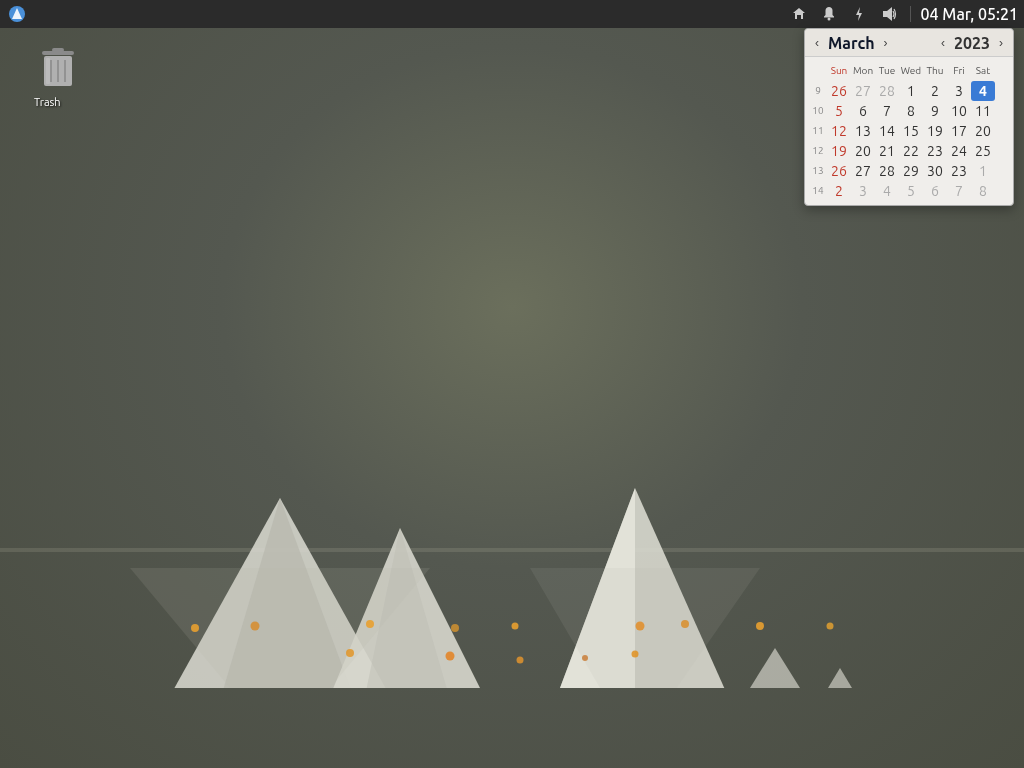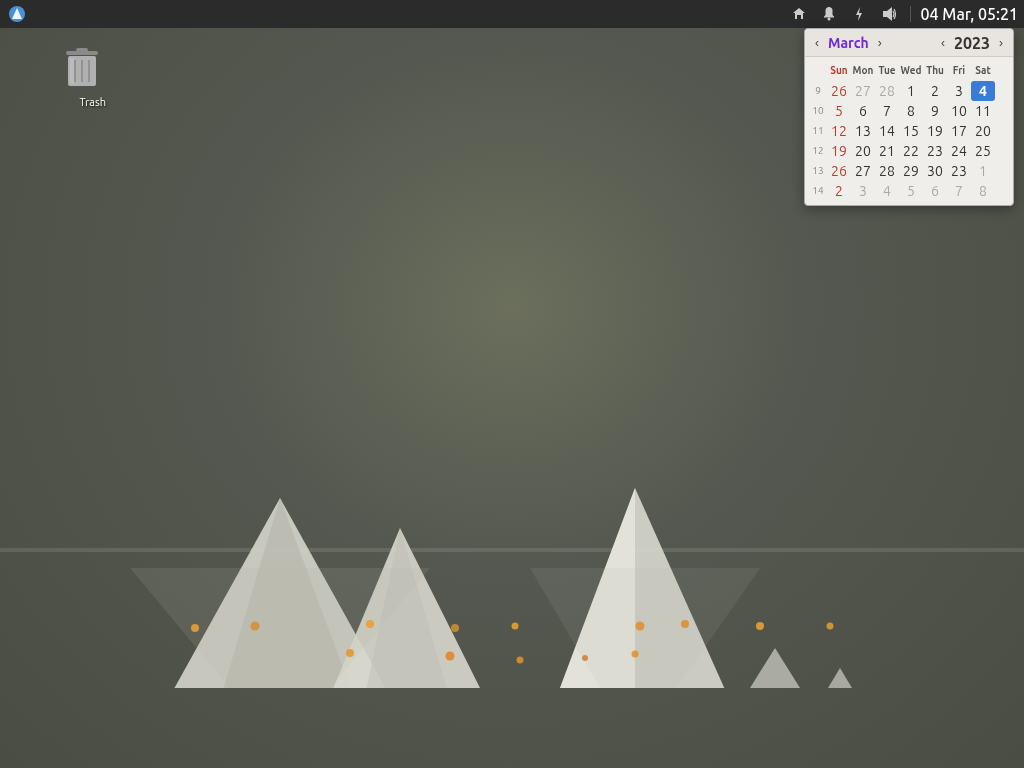--- a/index.html
+++ b/index.html
@@ -61,21 +61,21 @@
       font-size: 16px;
       font-weight: 500;
       white-space: nowrap;
     }
 
     
     .desktop-icon {
       position: absolute;
       display: flex;
       flex-direction: column;
-      align-items: flex-end;
+      align-items: flex-start;
       width: 80px;
       cursor: pointer;
       padding: 4px;
       border-radius: 4px;
     }
 
     .desktop-icon .icon-img {
       width: 48px;
       height: 48px;
       margin-bottom: 4px;
@@ -128,22 +128,22 @@
       cursor: pointer;
       color: #444;
       font-size: 12px;
       padding: 0 3px;
       border-radius: 3px;
       line-height: 1.4;
     }
 
     .cal-month-label {
       font-weight: bold;
-      font-size: 14px;
-      color: #6d28d9;
+      font-size: 16px;
+      color: #0f172a;
       margin: 0 3px;
     }
 
     .cal-year-label {
       font-weight: bold;
       font-size: 16px;
       color: #333;
       margin: 0 3px;
     }
 
@@ -185,21 +185,21 @@
       font-weight: bold;
       border-radius: 3px;
     }
 
     .cal-cell.sunday {
       color: #c0392b;
     }
 
     .cal-header-row .cal-cell {
       color: #555;
-      font-weight: bold;
+      font-weight: normal;
       font-size: 10px;
       cursor: default;
     }
 
     .cal-header-row .cal-cell.sunday {
       color: #c0392b;
     }
 
     
     .mountain-scene {

